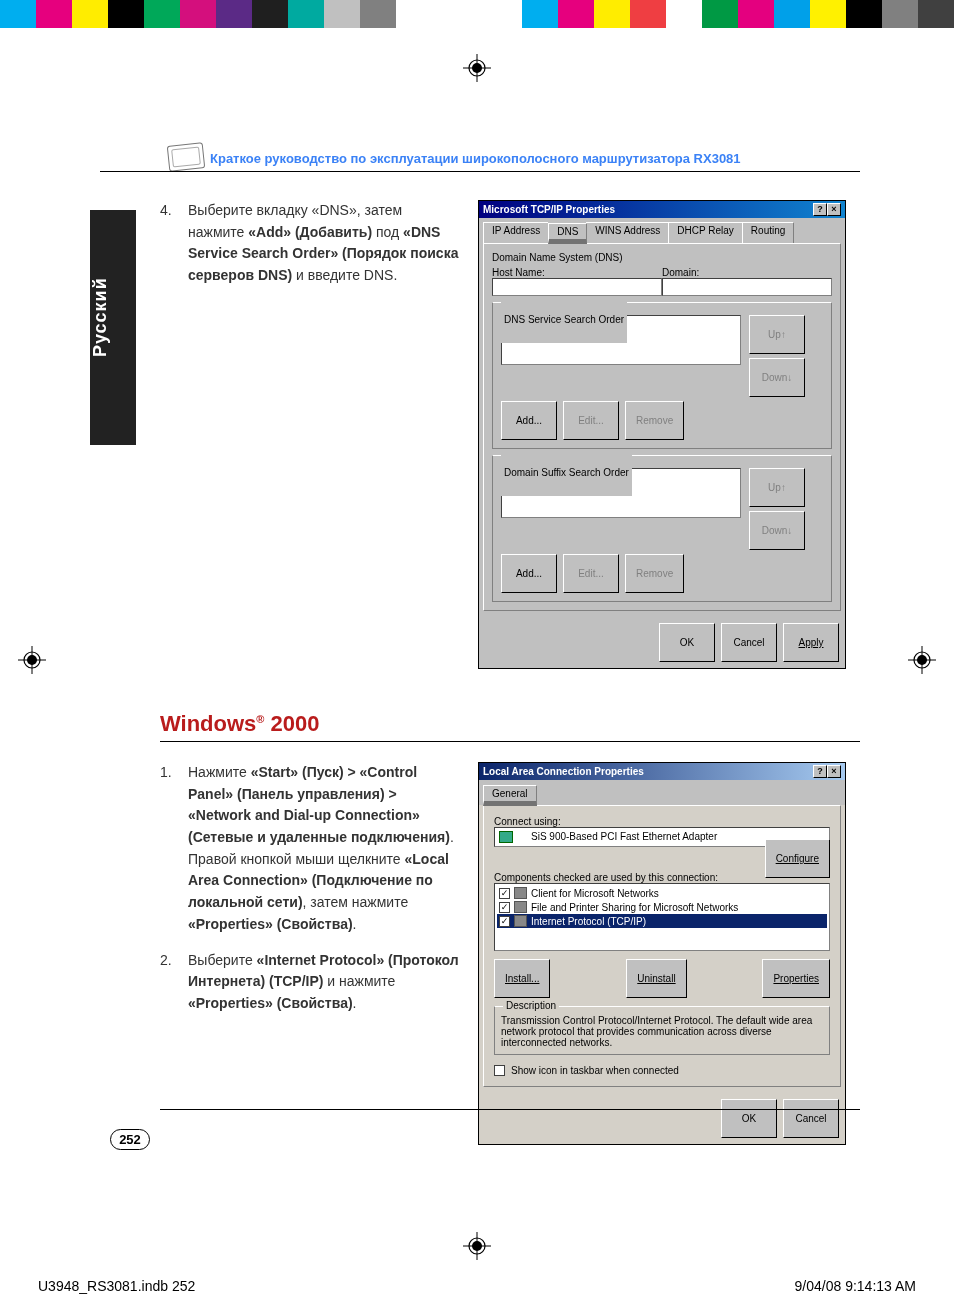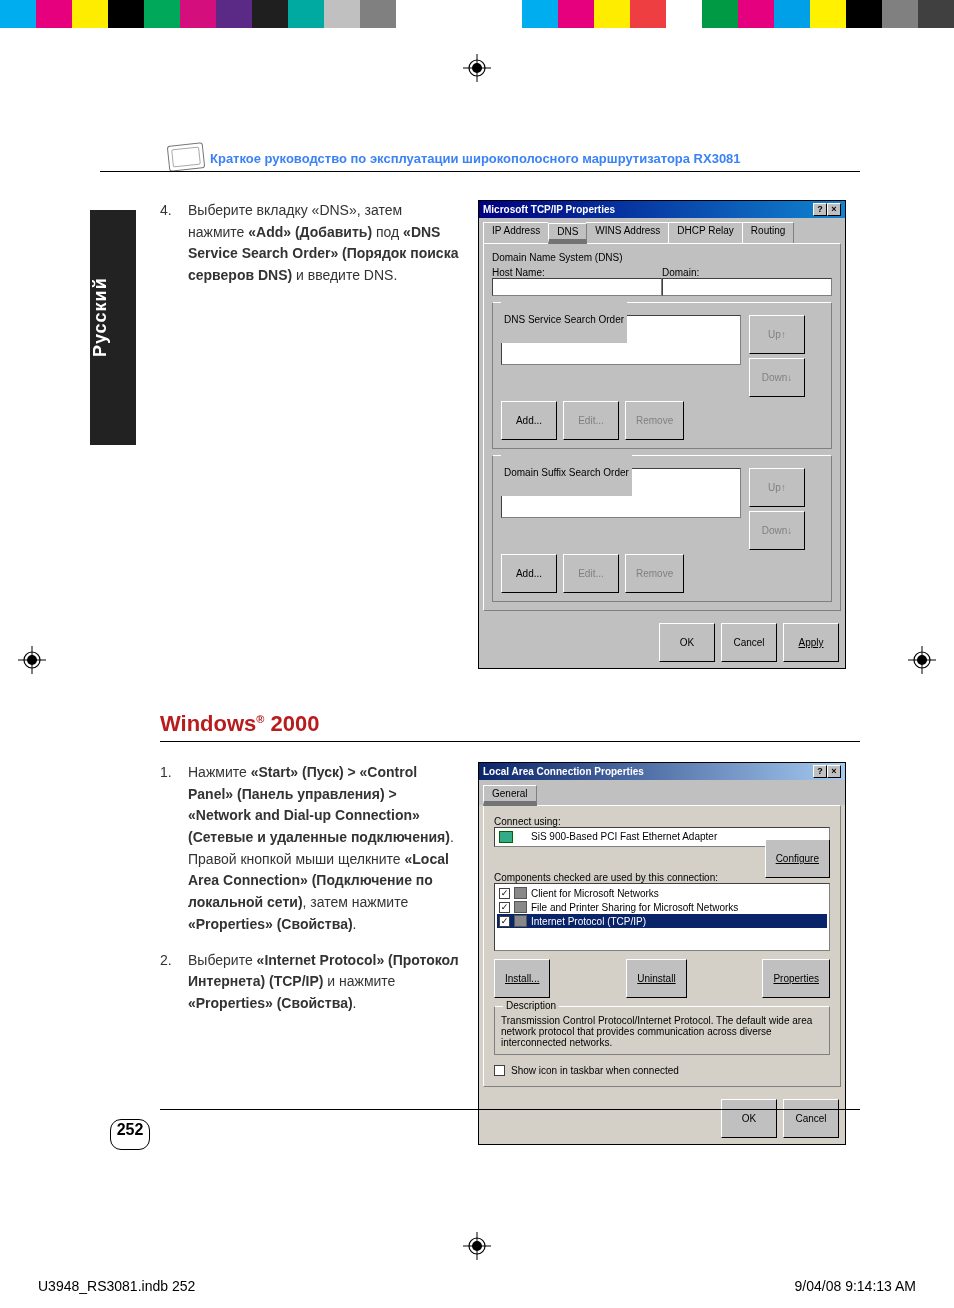--- a/index.html
+++ b/index.html
@@ -270,24 +270,24 @@
 
   
   .page-footer-line {
     position:absolute; bottom:90px; left:60px; width:700px;
     border-top:1px solid #000;
   }
   .page-num-badge {
     position:absolute;
     bottom: 50px;
     left: 10px;
-    width: 40px; height: 31px;
+    width: 40px; height: 21px;
     border: 1.5px solid #000;
     border-radius: 11px;
-    font-size: 16px;
+    font-size: 13px;
     font-weight: bold;
     text-align:center;
     line-height: 20px;
   }
   .print-footer {
     position: absolute;
     bottom: 14px;
     left: 38px;
     right: 38px;
     font-size: 14px;

